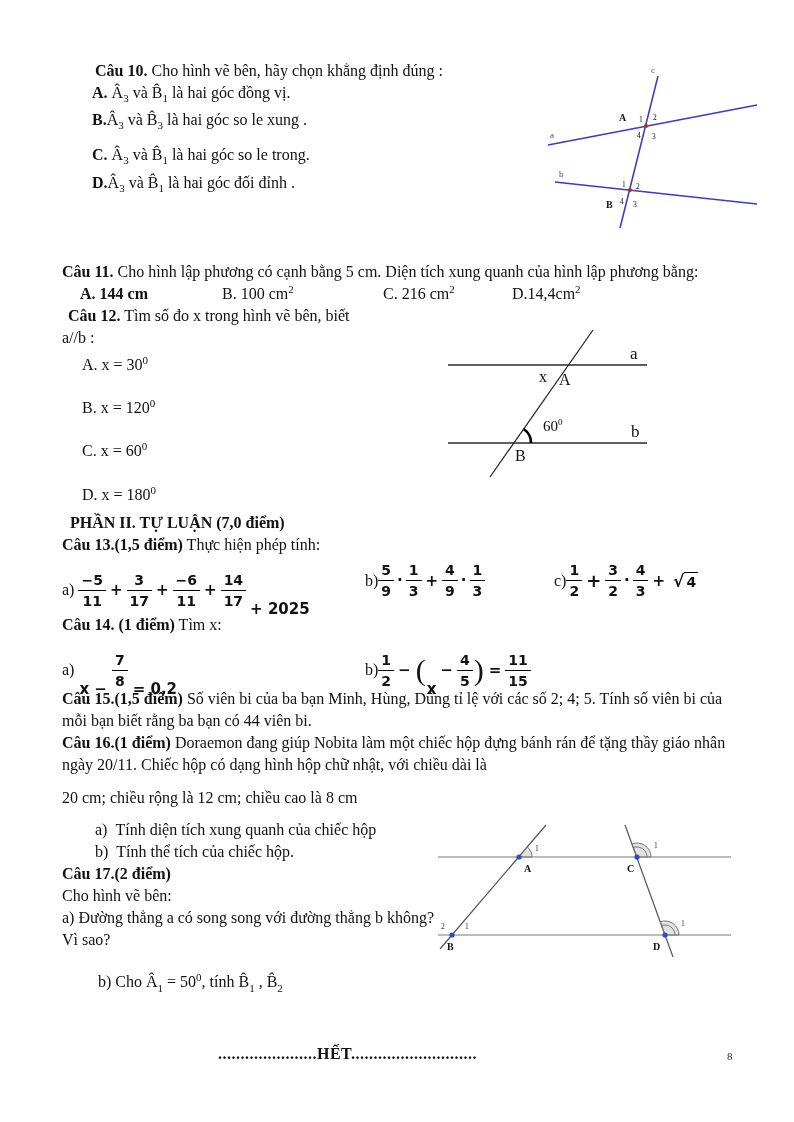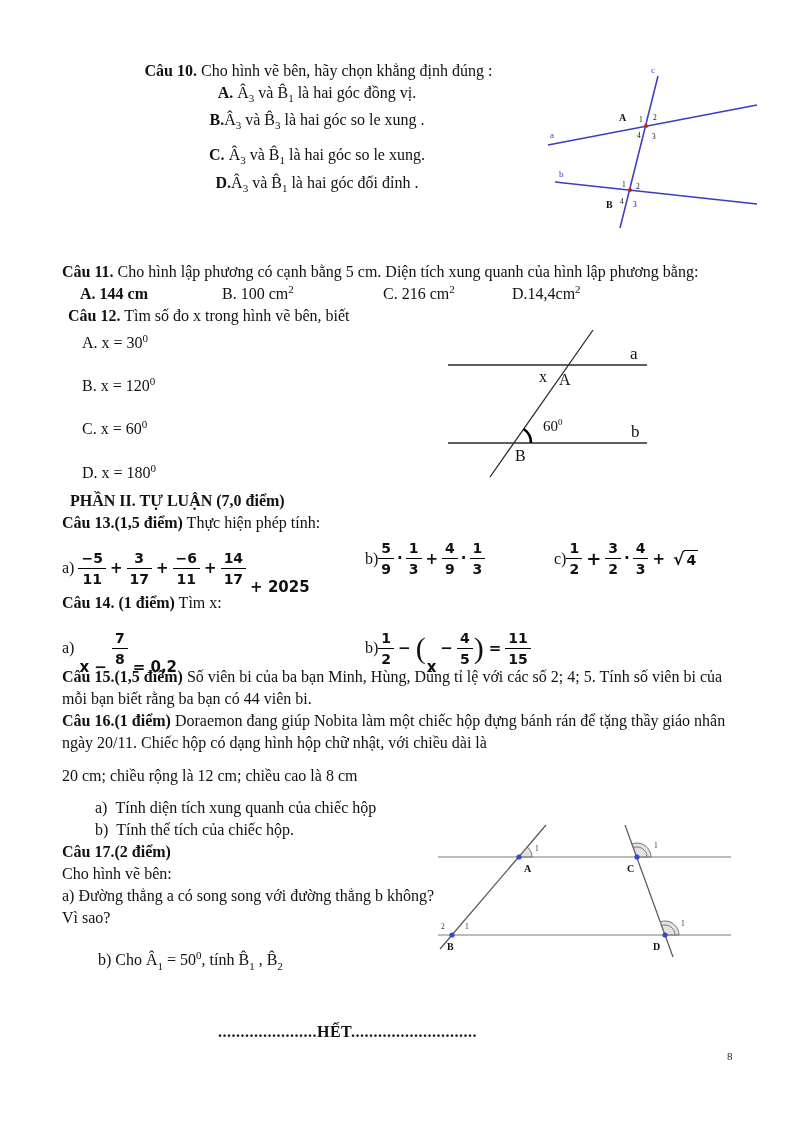--- a/index.html
+++ b/index.html
@@ -8,21 +8,21 @@
     font-family:"Liberation Serif","DejaVu Serif",serif;font-size:16px;color:#111;
     overflow:hidden;
   }
   .content{position:absolute;left:62px;top:60px;width:676px;}
   p{margin:0;line-height:22px;}
   b{font-weight:bold;}
   .indent1{margin-left:33px;}
   .indent2{margin-left:30px;}
   .gap8{height:8px;}
   
-  .q10{width:480px;text-align:center;}
+  .q10{width:480px;}
   
   .optrow{position:relative;height:22px;}
   .optrow span.opt-item{position:absolute;top:0;white-space:nowrap;}
   
   .q12opt{margin-left:20px;}
   
   .mathrow{position:relative;}
   .mpart{position:absolute;top:0;display:flex;align-items:center;white-space:nowrap;}
   .mtext{font-family:"DejaVu Sans","Liberation Sans",sans-serif;font-weight:600;font-size:15px;margin-top:38px;}
   .mlabel{font-family:"Liberation Serif","DejaVu Serif",serif;font-size:16px;font-weight:normal;}
@@ -48,36 +48,37 @@
 <body>
 
 <div class="page">
   <div class="content">
 
     <section class="q10">
       <p class="indent1"><b>Câu 10.</b><span> Cho hình vẽ bên, hãy chọn khẳng định đúng :</span></p>
       <p class="indent2"><b>A.</b><span> Â</span><sub>3</sub><span> và </span><span>B̂</span><sub>1</sub><span> là hai góc đồng vị.</span></p>
       <p class="indent2"><b>B.</b><span>Â</span><sub>3</sub><span> và </span><span>B̂</span><sub>3</sub><span>  là hai góc so le xung .</span></p>
       <div class="gap8"></div>
-      <p class="indent2"><b>C.</b><span> Â</span><sub>3</sub><span> và </span><span>B̂</span><sub>1</sub><span> là hai góc so le xung.</span></p>
+      <p class="indent2"><b>C.</b><span> Â</span><sub>3</sub><span> và </span><span>B̂</span><sub>1</sub><span> là hai góc so le trong.</span></p>
       <p class="indent2"><b>D.</b><span>Â</span><sub>3</sub><span> và </span><span>B̂</span><sub>1</sub><span> là hai góc đối đỉnh .</span></p>
     </section>
 
     <section style="margin-top:62px;">
       <p><b>Câu 11.</b><span> Cho hình lập phương có cạnh  bằng 5 cm. Diện tích xung quanh của hình lập phương bằng:</span></p>
       <div class="optrow" style="margin-top:0;">
         <span class="opt-item" style="left:18px;font-weight:bold;"><span>A. 144 cm</span><sup></sup></span>
         <span class="opt-item" style="left:160px;"><span>B. 100 cm</span><sup>2</sup></span>
         <span class="opt-item" style="left:321px;"><span>C. 216 cm</span><sup>2</sup></span>
         <span class="opt-item" style="left:450px;"><span>D.14,4cm</span><sup>2</sup></span>
       </div>
     </section>
 
     <section>
       <p style="margin-left:6px;"><b>Câu 12.</b><span> Tìm số đo x trong hình vẽ bên, biết</span></p>
+      <p>a//b :</p>
       <p class="q12opt"><span>A. x = 30</span><sup>0</sup></p>
       <p class="q12opt" style="margin-top:16px;"><span>B. x = 120</span><sup>0</sup></p>
       <p class="q12opt" style="margin-top:16px;"><span>C. x = 60</span><sup>0</sup></p>
       <p class="q12opt" style="margin-top:16px;"><span>D. x = 180</span><sup>0</sup></p>
     </section>
 
     <p style="margin-top:6px;margin-left:8px;"><b>PHẦN II. TỰ LUẬN (7,0 điểm)</b></p>
 
     <section>
       <p><b>Câu 13.(1,5 điểm)</b><span> Thực hiện phép tính:</span></p>

